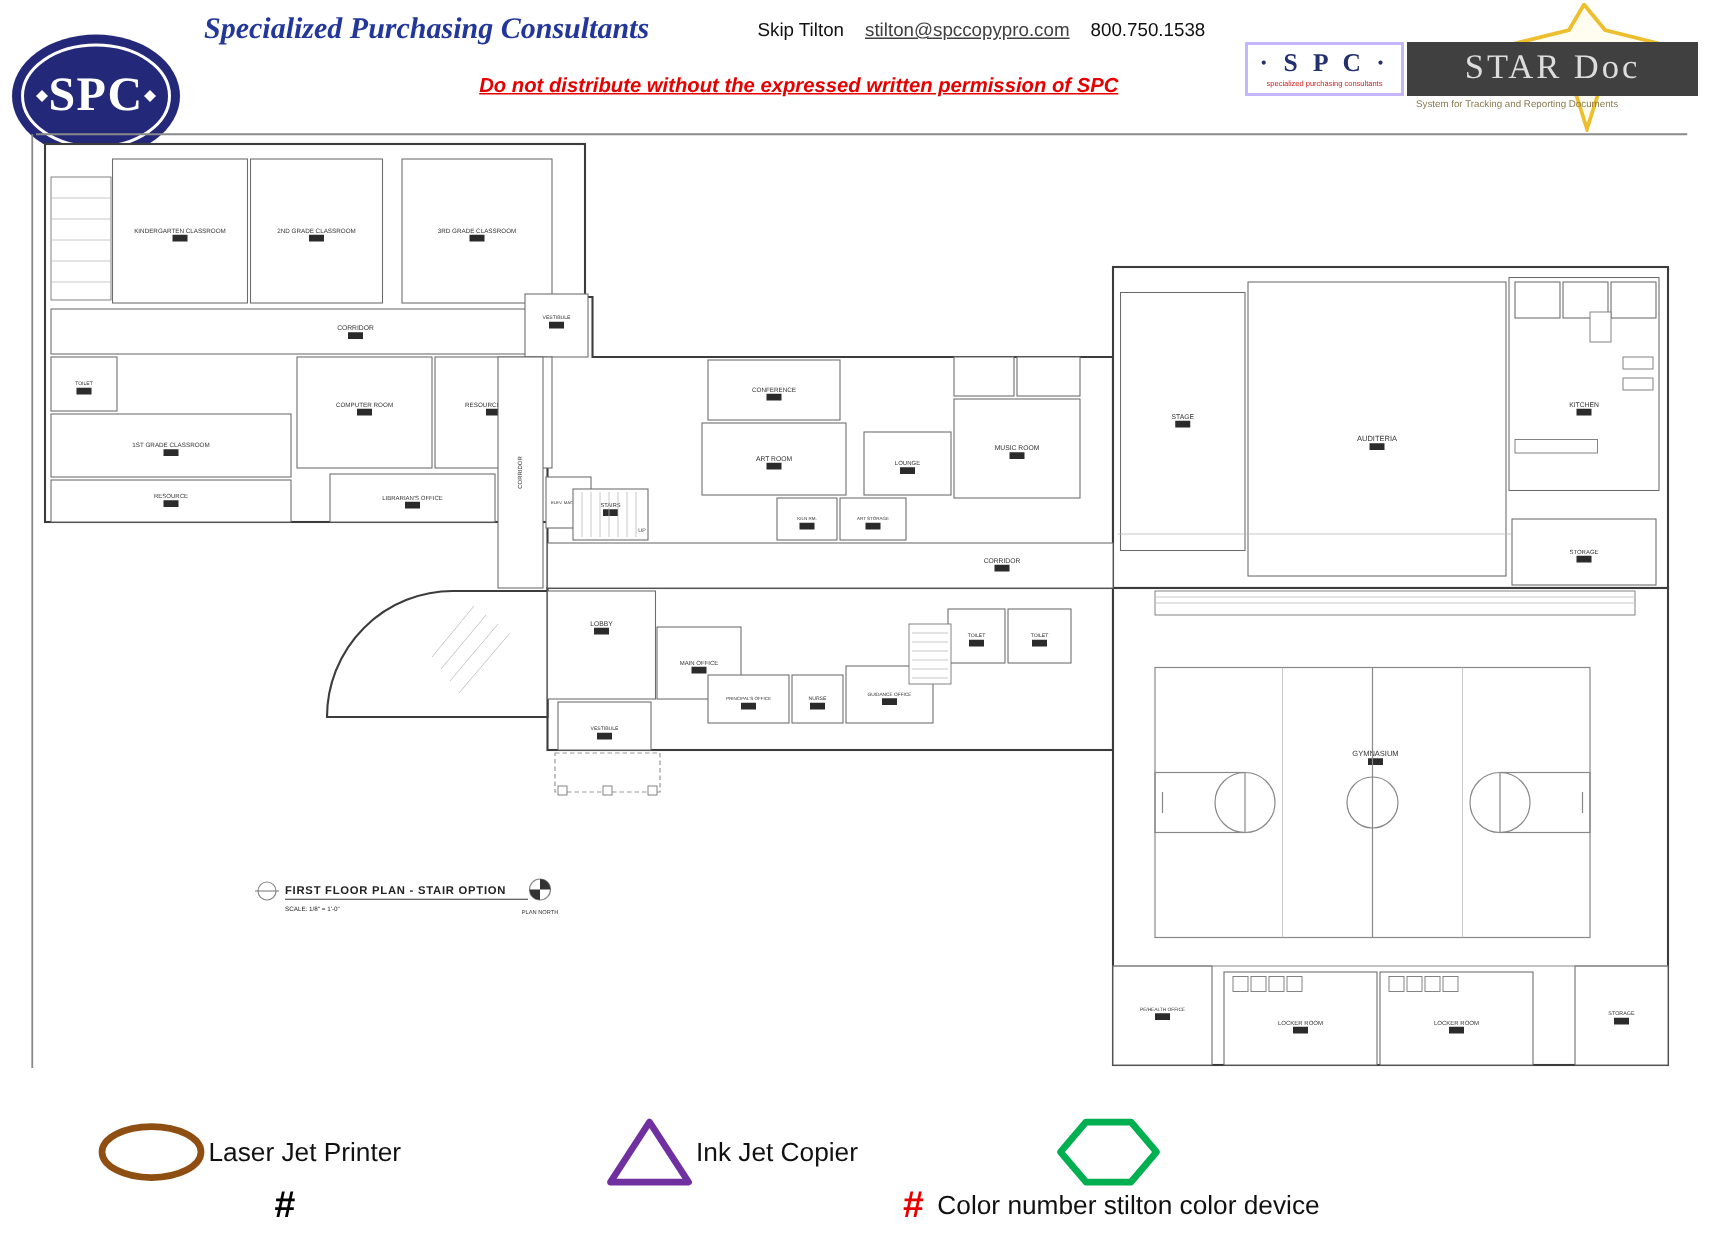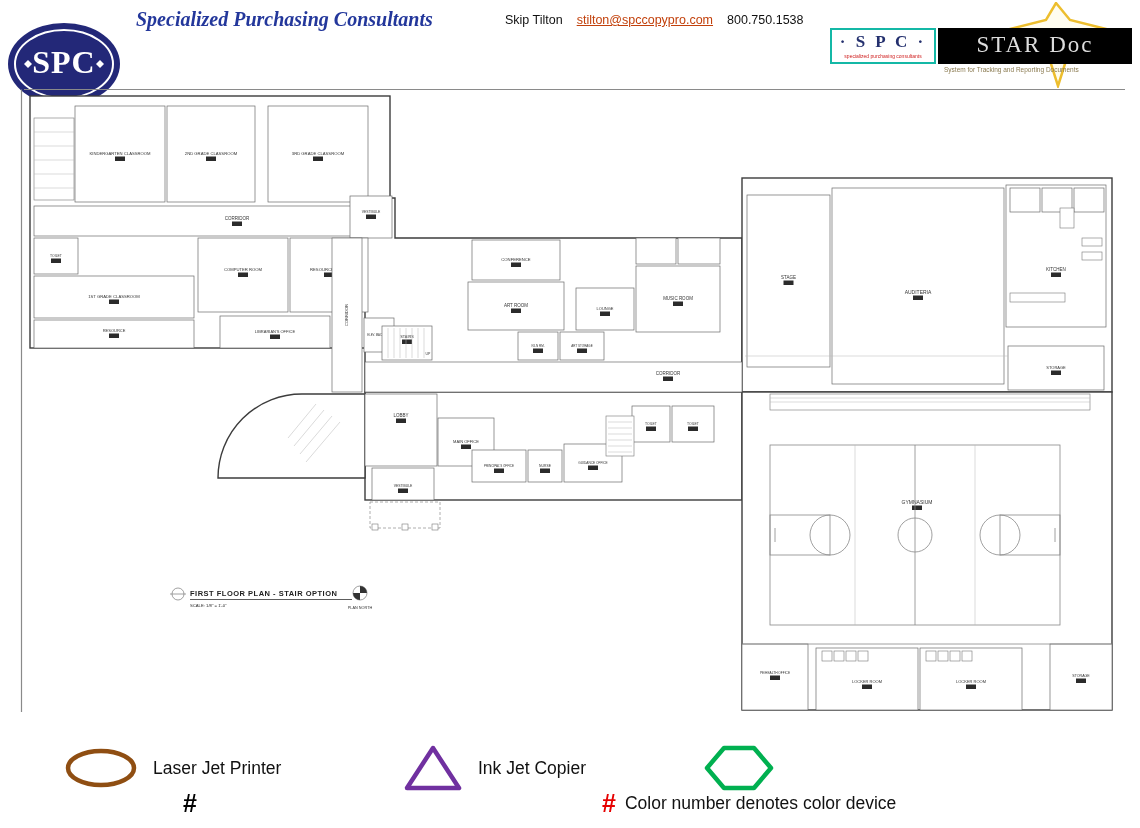--- a/index.html
+++ b/index.html
@@ -5,45 +5,45 @@
   *{margin:0;padding:0;box-sizing:border-box}
   html,body{width:1140px;height:828px}
   body{position:relative;background:#fff;font-family:"Liberation Sans",sans-serif;overflow:hidden}
 
   
   .header{position:absolute;top:0;left:0;width:1140px;height:92px}
   .spc-logo{position:absolute;left:4px;top:20px}
   .logo-text{fill:#fff;font-family:"Liberation Serif",serif;font-weight:bold;font-size:32px;text-anchor:middle;dominant-baseline:middle;letter-spacing:1px}
   .company-title{position:absolute;left:136px;top:8px;font-family:"Liberation Serif",serif;font-style:italic;font-weight:bold;font-size:20px;color:#23379B}
   .contact{position:absolute;left:505px;top:13px;font-size:12.5px;color:#111;display:flex;gap:14px;align-items:center;white-space:nowrap}
-  .contact a{color:#c2410c;text-decoration:underline}
+  .contact a{color:#404040;text-decoration:underline}
   .disclaimer{position:absolute;left:250px;top:49px;width:565px;text-align:center;color:#E60000;font-weight:bold;font-style:italic;text-decoration:underline;font-size:13.5px}
   .stardoc{position:absolute;left:828px;top:2px;width:310px;height:86px}
   .star-svg{position:absolute;left:0;top:0;z-index:1}
-  .sd-left{position:absolute;left:2px;top:26px;width:106px;height:36px;border:2px solid #14b8a6;background:#fff;text-align:center;z-index:2}
+  .sd-left{position:absolute;left:2px;top:26px;width:106px;height:36px;border:2px solid #c4b5fd;background:#fff;text-align:center;z-index:2}
   .sd-main{font-family:"Liberation Serif",serif;font-weight:bold;font-size:17px;color:#24306e;line-height:23px;letter-spacing:3px}
   .sd-tag{font-size:5px;color:#d02020;line-height:6px}
-  .sd-right{position:absolute;left:110px;top:26px;width:194px;height:36px;background:#000000;color:#ddd;font-family:"Liberation Serif",serif;font-size:23px;letter-spacing:2px;text-align:center;line-height:34px;z-index:2}
+  .sd-right{position:absolute;left:110px;top:26px;width:194px;height:36px;background:#404040;color:#ddd;font-family:"Liberation Serif",serif;font-size:23px;letter-spacing:2px;text-align:center;line-height:34px;z-index:2}
   .sd-sub{position:absolute;left:116px;top:64px;font-size:6.5px;color:#8a7a50;z-index:2;white-space:nowrap}
 
   
   .plan-wrap{position:absolute;left:20px;top:88px}
   .wall{fill:#ffffff;stroke:#3c3c3c;stroke-width:1.4}
   .room{fill:#ffffff;stroke:#6a6a6a;stroke-width:0.7}
   .rlabel{fill:#333;text-anchor:middle;dominant-baseline:middle;font-family:"Liberation Sans",sans-serif}
   .tleft{fill:#222;text-anchor:start;font-family:"Liberation Sans",sans-serif}
   .numbox{fill:#2b2b2b}
   .thin{fill:none;stroke:#888;stroke-width:0.8}
   .lite{fill:none;stroke:#b5b5b5;stroke-width:0.5}
   .fix{fill:#fff;stroke:#777;stroke-width:0.6}
   .border-line{stroke:#8a8a8a;stroke-width:1.2}
 
   
   .legend{position:absolute;left:0;top:735px;width:1140px;height:93px}
-  .lg-item{position:absolute;display:flex;align-items:center;gap:14px}
+  .lg-item{position:absolute;display:flex;align-items:center;}
   .lg-label{font-size:17.5px;color:#111;white-space:nowrap}
   .note{position:absolute;display:flex;align-items:center;gap:9px;font-size:17.5px;color:#111;white-space:nowrap}
   .hash{font-weight:bold;font-size:25px;color:#000}
   .hash.red{color:#E60000}
 </style>
 </head>
 <body>
 
 <div class="header">
 
@@ -58,20 +58,21 @@
   </div>
 
   <div class="company-title">Specialized Purchasing Consultants</div>
 
   <div class="contact">
     <span>Skip Tilton</span>
     <a href="#">stilton@spccopypro.com</a>
     <span>800.750.1538</span>
   </div>
 
+  <div class="disclaimer">Do not distribute without the expressed written permission of SPC</div>
 
   <div class="stardoc">
     <svg class="star-svg" width="310" height="86" viewBox="0 0 310 86">
       <path d="M228,1 L242,18 L298,32 L242,46 L230,84 L218,46 L162,32 L218,18 Z" fill="#FFFDF0" stroke="#EDBE2E" stroke-width="2.5"></path>
     </svg>
     <div class="sd-left">
       <div class="sd-main">· S P C ·</div>
       <div class="sd-tag">specialized purchasing consultants</div>
     </div>
     <div class="sd-right">STAR Doc</div>
@@ -377,15 +378,15 @@
       <polygon points="22,5 52,5 69,25 52,45 22,45 5,25" fill="none" stroke-width="4.5" stroke-linejoin="round" stroke="#00B050"></polygon>
     </svg>
   </div>
 
   <div class="note" style="left:183px;top:54px">
     <span class="hash">#</span>
   </div>
 
   <div class="note" style="left:602px;top:54px">
     <span class="hash red">#</span>
-    <span>Color number denotes color device</span>
+    <span>Color number stilton color device</span>
   </div>
 </div>
 
 </body></html>

